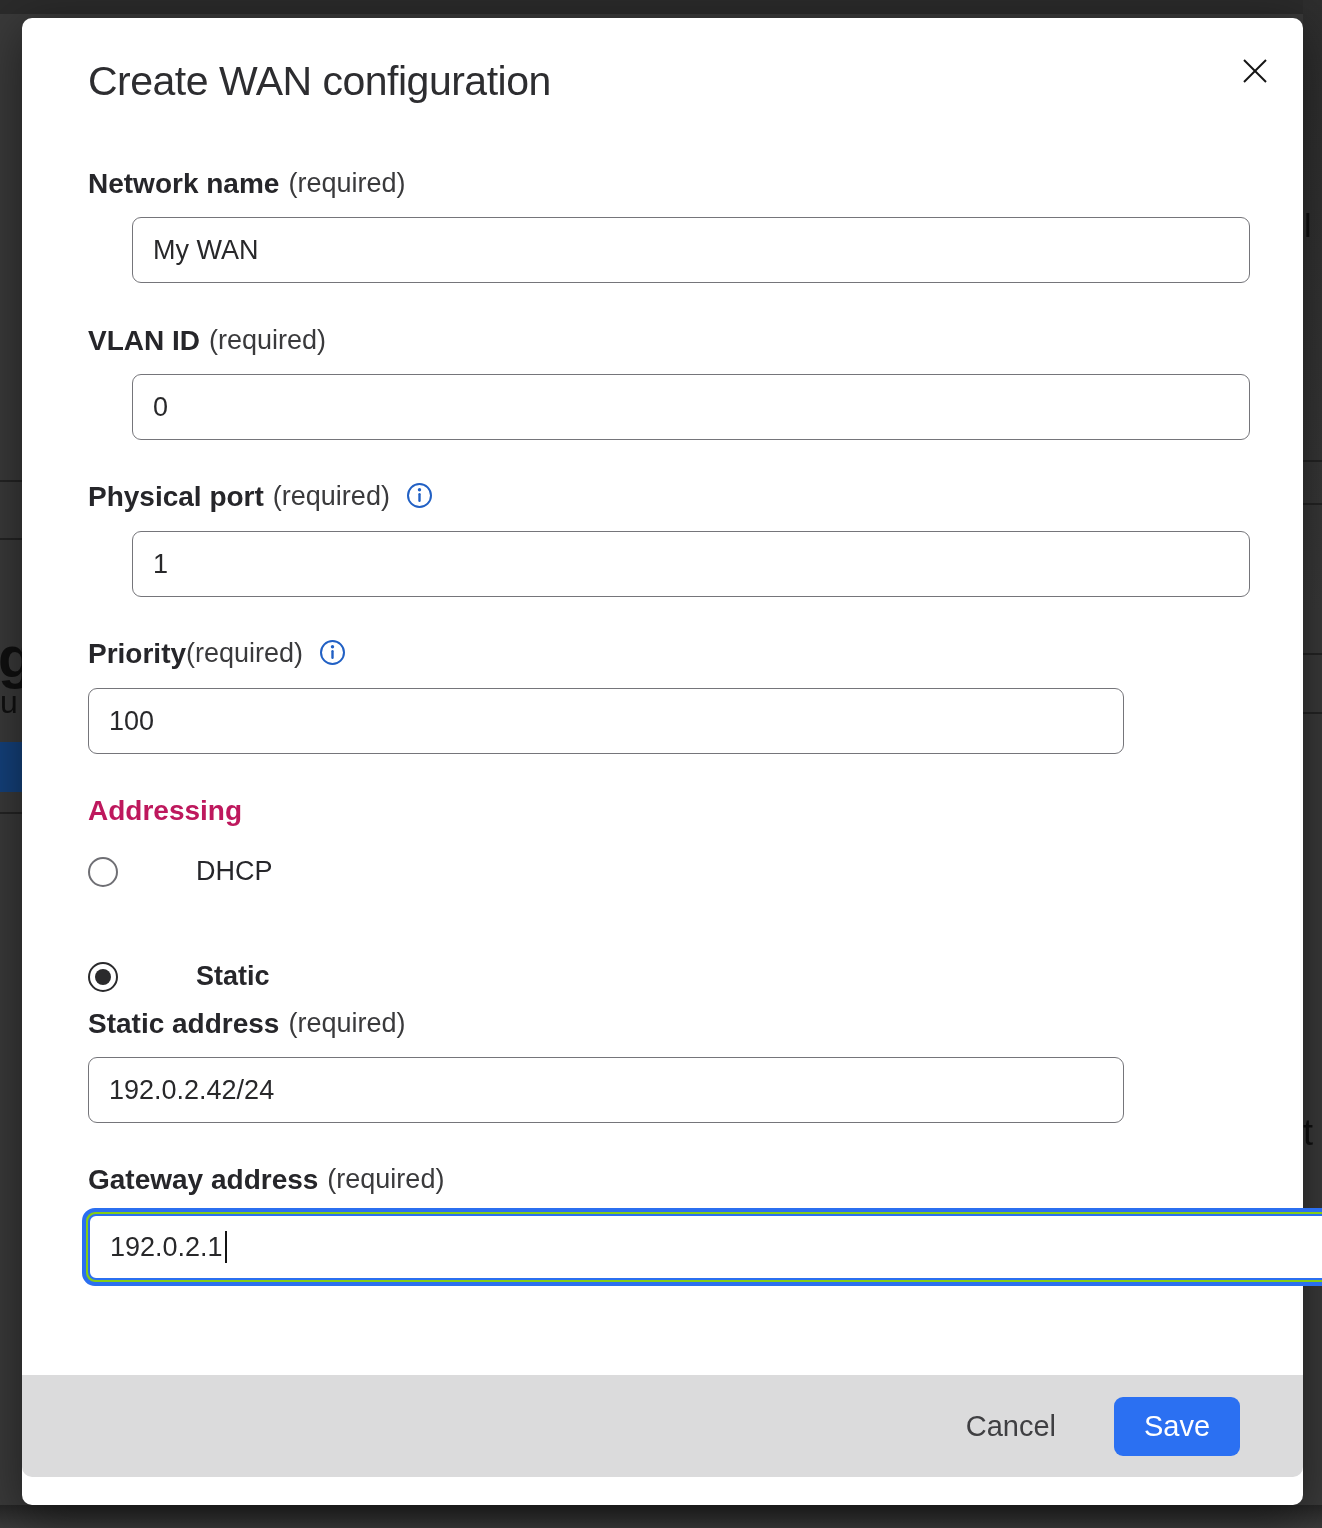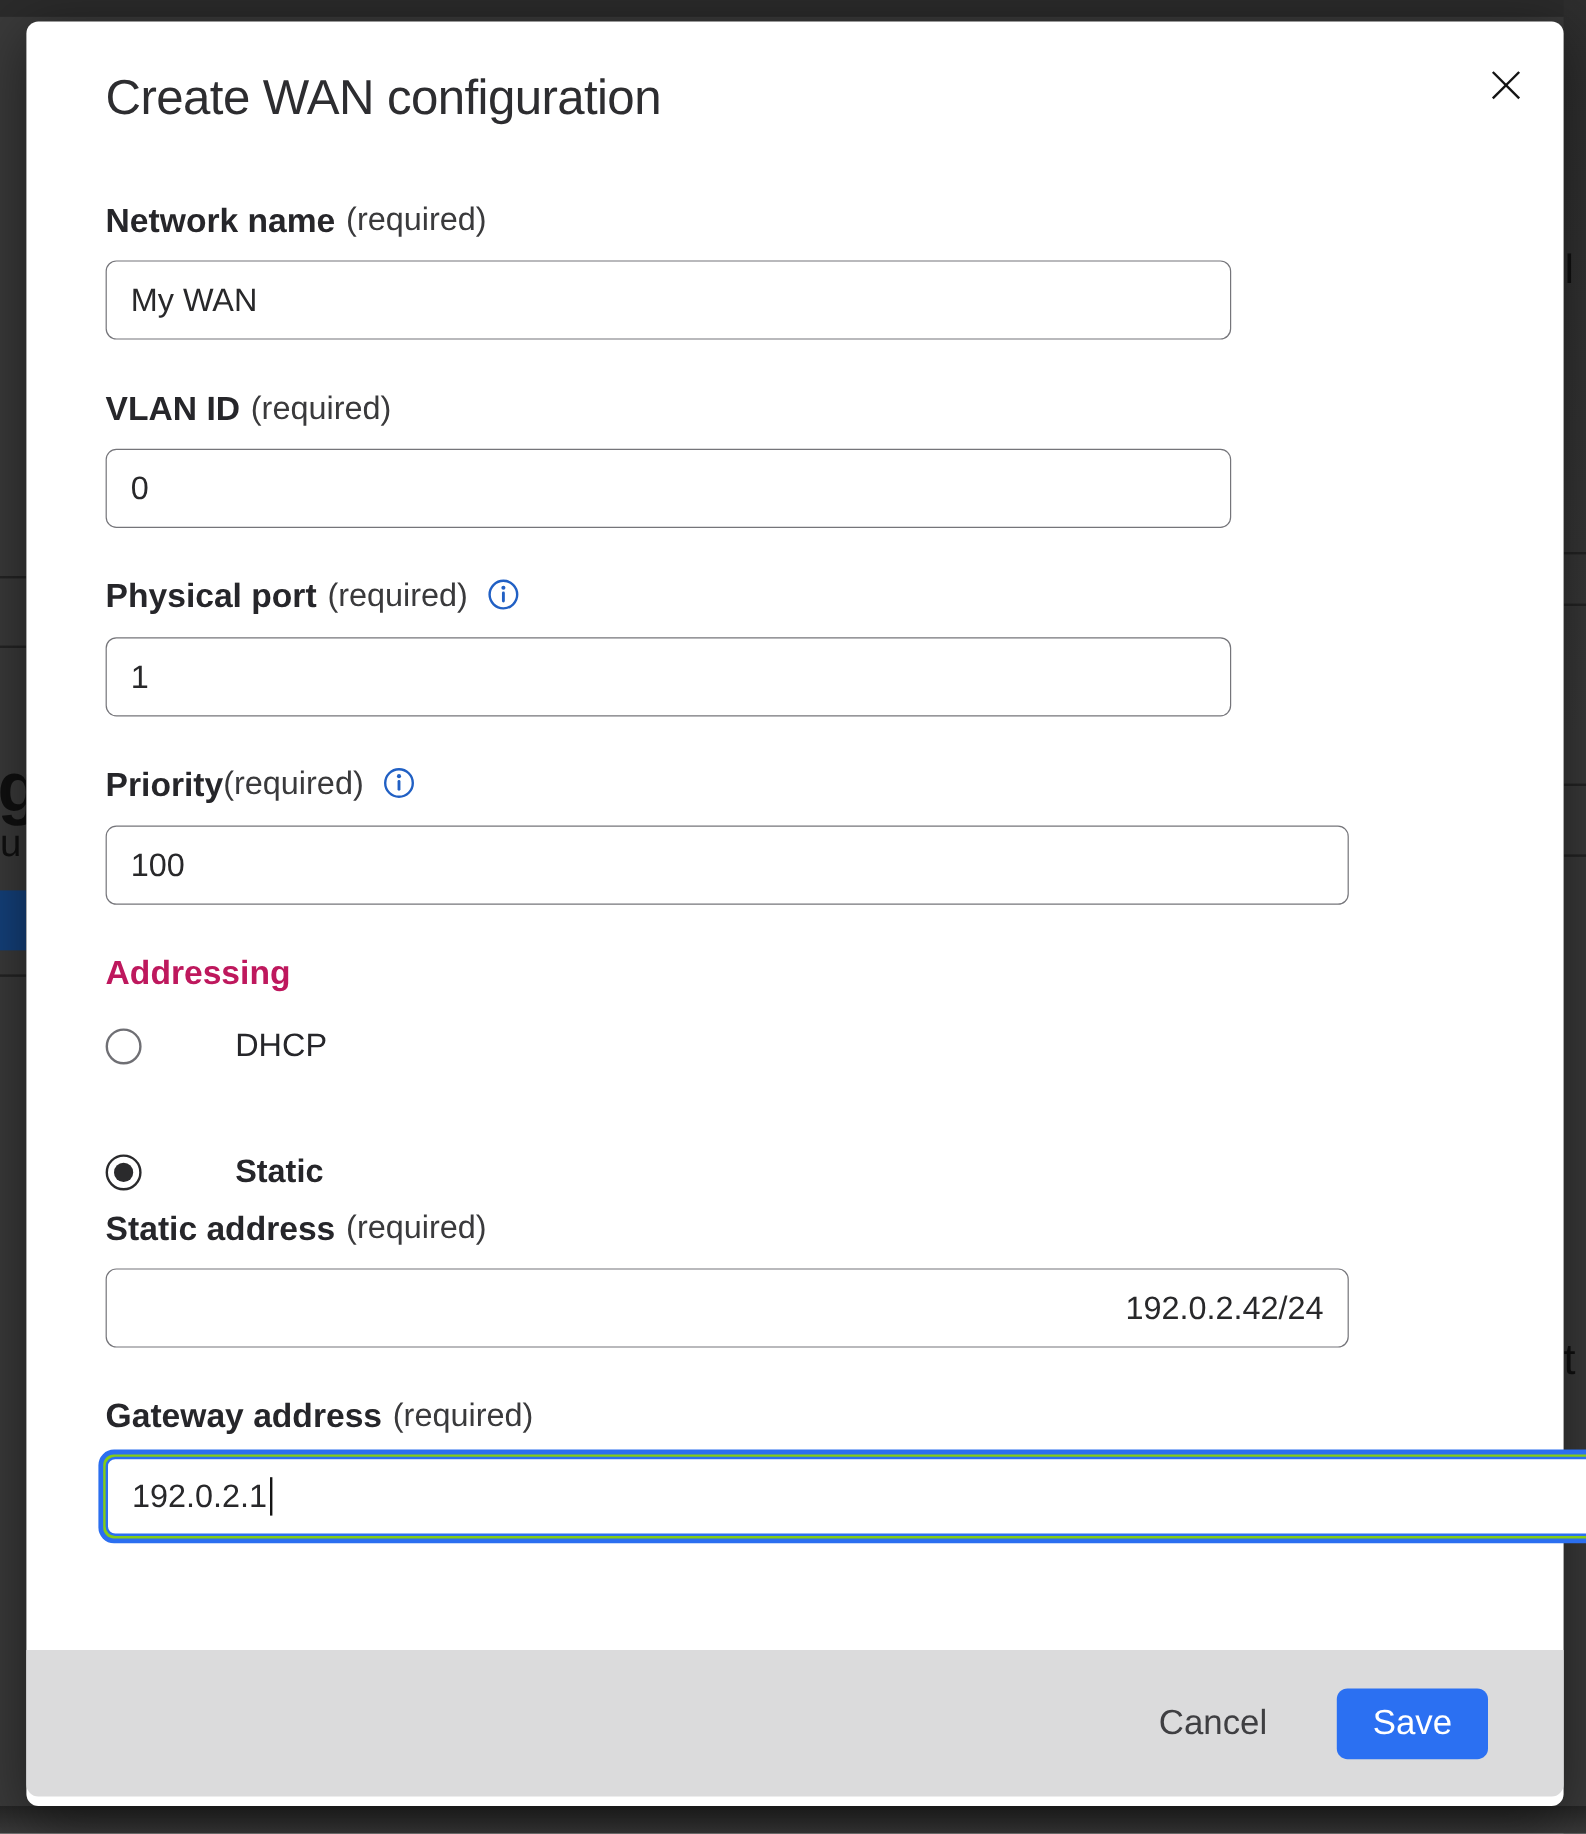--- a/index.html
+++ b/index.html
@@ -41,21 +41,21 @@
   .nogap{margin-left:0;}
   .info-btn{background:none;border:none;padding:0;margin-left:16px;cursor:pointer;
     width:28px;height:28px;display:inline-flex;align-items:center;}
   
   .tf{
     position:absolute;left:66px;height:66px;box-sizing:border-box;
     border:1.5px solid #75757a;border-radius:9px;background:#fff;
     font-family:"Liberation Sans","DejaVu Sans",sans-serif;
     font-size:27px;color:#28282a;padding:0 20px;outline:none;
   }
-  .tf-narrow{width:938px;}
+  .tf-narrow{width:1118px;margin-left:44px;}
   .tf-wide{width:1036px;}
   
   .tf-focus-outer{
     position:absolute;left:60px;box-sizing:border-box;width:1260px;height:78px;
     border:4px solid #2b6ff0;border-radius:13px;padding:2px;background:#84cc16;
   }
   .tf-focus-inner{
     box-sizing:border-box;width:100%;height:100%;
     border:2.5px solid #2b6ff0;border-radius:8px;background:#fff;
     display:flex;align-items:center;padding:0 20px;
@@ -69,21 +69,21 @@
     width:30px;height:30px;border-radius:50%;box-sizing:border-box;
     border:2px solid #6f6f74;background:#fff;flex:0 0 auto;
     display:flex;align-items:center;justify-content:center;
   }
   .radio.checked{border-color:#2a2a2c;}
   .radio.checked::after{content:"";width:16px;height:16px;border-radius:50%;background:#2a2a2c;}
   .radio-label{margin-left:32px;font-size:27px;color:#26262a;}
   .radio-label.bold{font-weight:700;}
   
   .modal-footer{
-    position:absolute;left:0;top:1357px;width:1281px;height:122px;
+    position:absolute;left:0;top:1357px;width:1281px;height:102px;
     background:#dbdbdc;border-radius:0 0 10px 10px;
     display:flex;align-items:center;justify-content:flex-end;padding-right:63px;box-sizing:border-box;
   }
   .cancel-btn{
     background:none;border:none;font-size:29px;color:#3f3f42;cursor:pointer;
     font-family:"Liberation Sans","DejaVu Sans",sans-serif;margin-right:52px;padding:10px 6px;
   }
   .save-btn{
     width:126px;height:59px;border:none;border-radius:9px;background:#2b70f2;
     color:#ffffff;font-size:29px;cursor:pointer;
@@ -173,21 +173,21 @@
 
   <div class="radio-row" style="top:943px">
     <div class="radio checked"></div>
     <div class="radio-label bold">Static</div>
   </div>
 
   <div class="field-label" style="top:990px">
     <span class="lbl-bold">Static address</span>
     <span class="lbl-req gap">(required)</span>
   </div>
-  <input class="tf tf-wide" style="top: 1039px; text-align: right;" value="192.0.2.42/24">
+  <input class="tf tf-wide" style="top: 1039px;" value="192.0.2.42/24">
 
   <div class="field-label" style="top:1146px">
     <span class="lbl-bold">Gateway address</span>
     <span class="lbl-req gap">(required)</span>
   </div>
   <div class="tf-focus-outer" style="top:1190px">
     <div class="tf-focus-inner" role="textbox">
       <span>192.0.2.1</span>
       <span class="caret"></span>
     </div>

